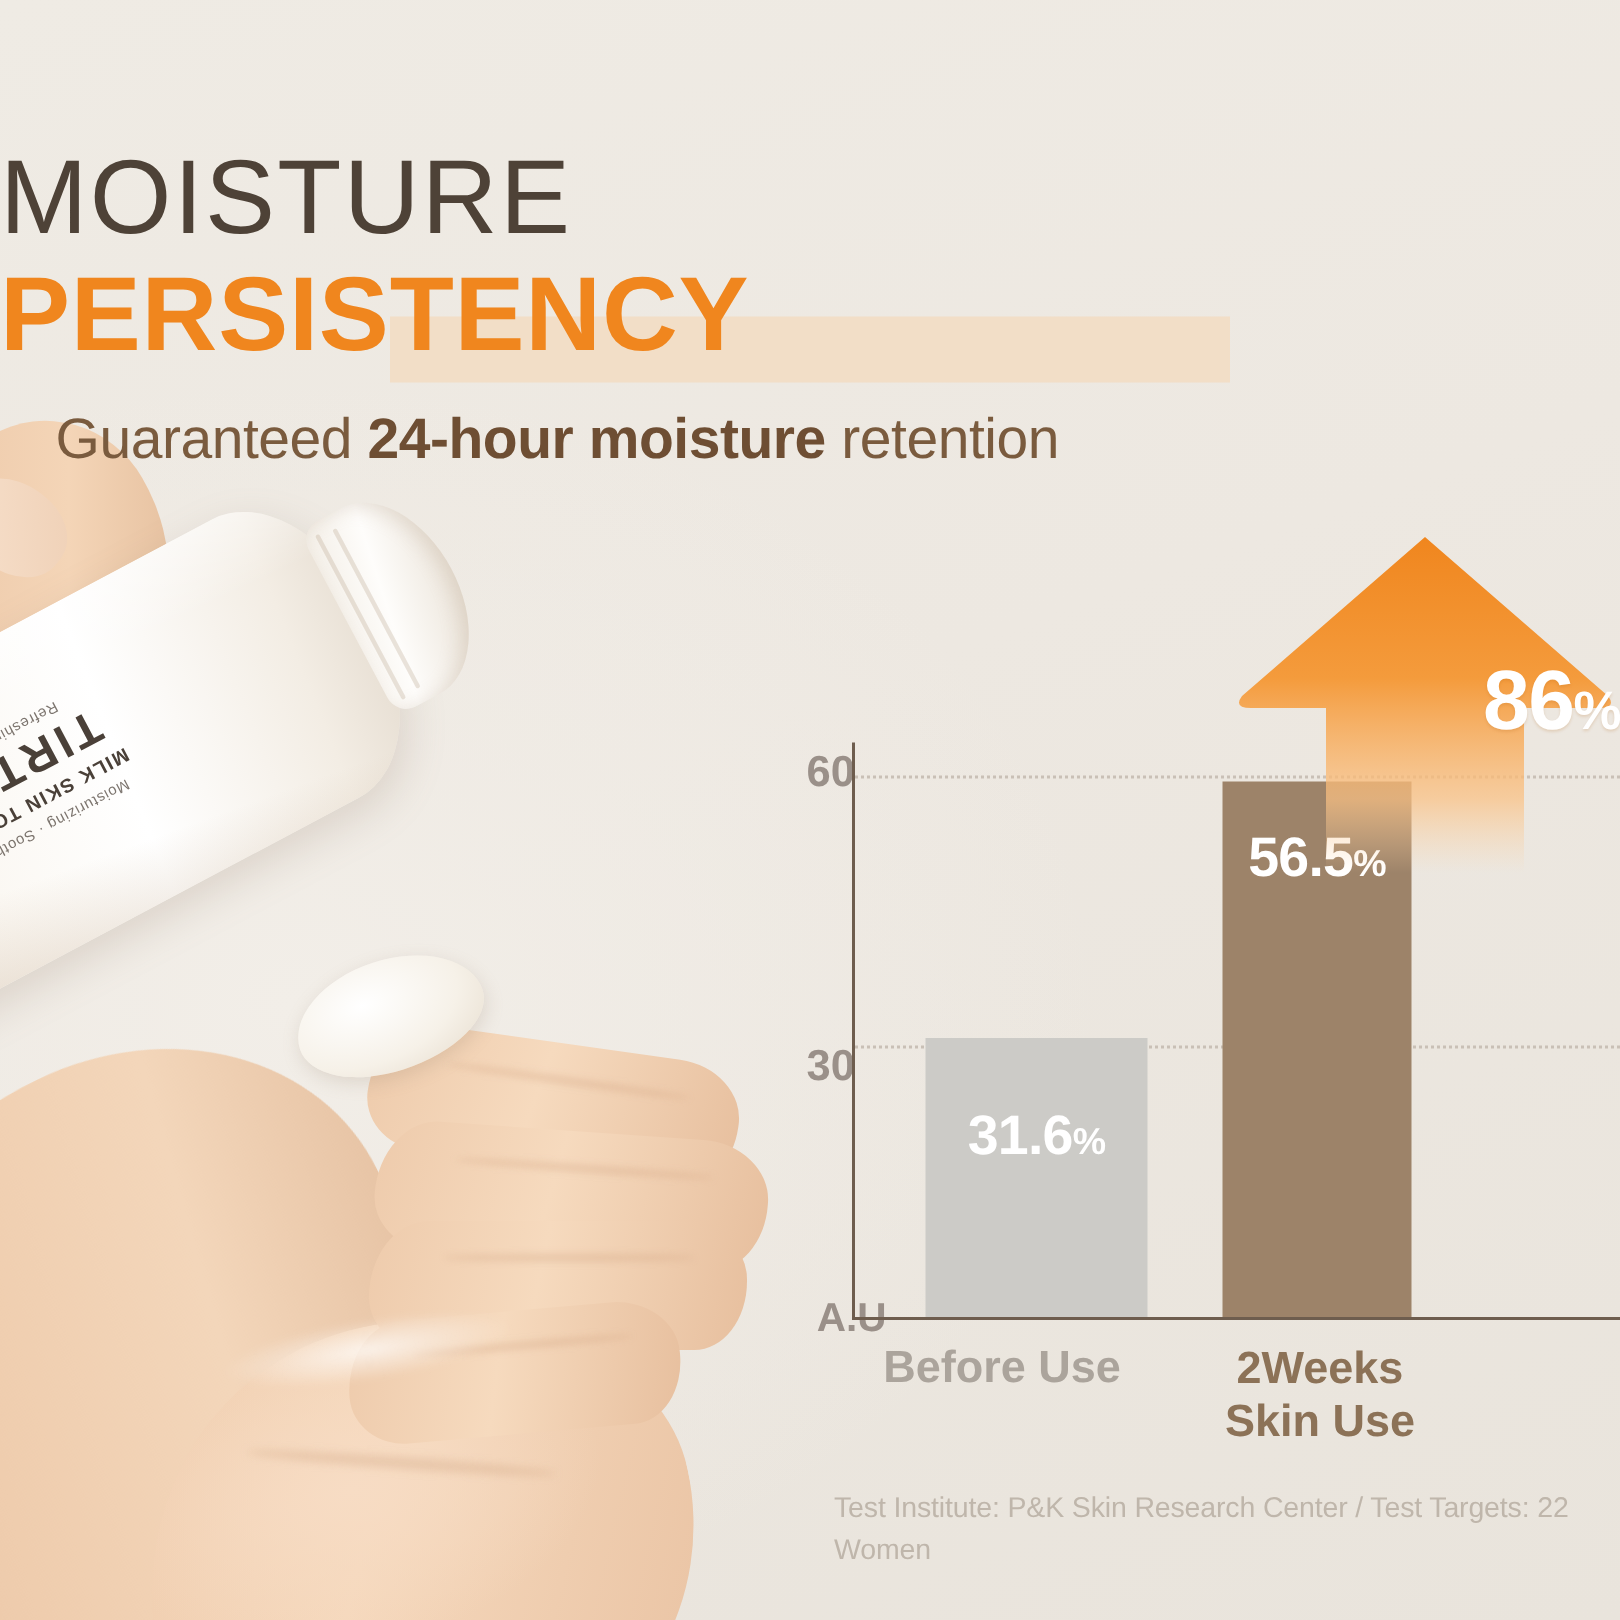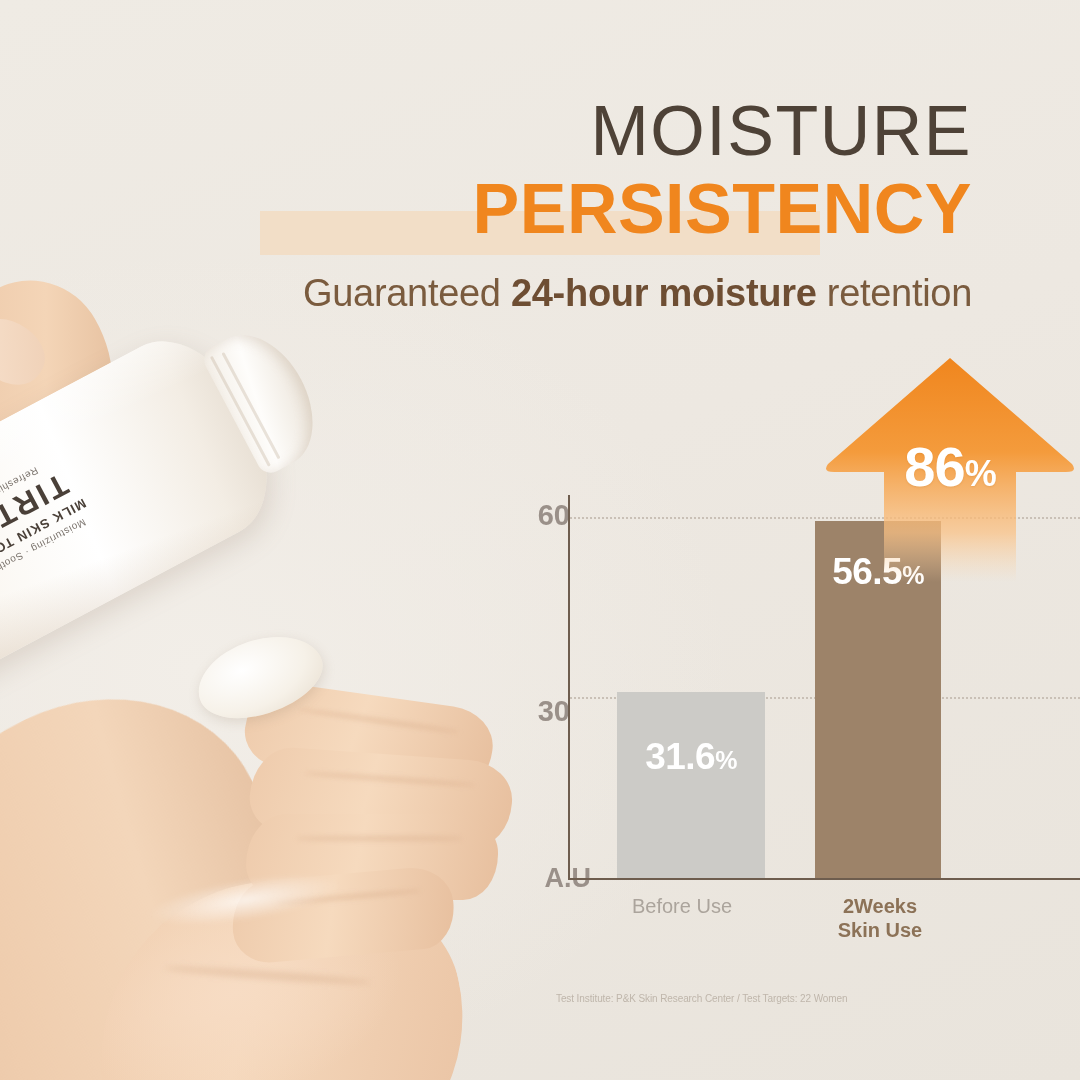--- a/index.html
+++ b/index.html
@@ -122,21 +122,21 @@
     box-shadow:0 4px 12px rgba(160,140,118,.24);
   }
   .sheen {
     position:absolute; left:150px; top:600px;
     width:190px; height:40px; border-radius:50%;
     background:radial-gradient(ellipse at 50% 50%, rgba(255,255,255,.72) 0%, rgba(255,255,255,0) 72%);
     transform:rotate(-9deg); filter:blur(2px);
   }
 
   
-  #title-block { position:absolute; left:0; top:0; width:972px; text-align:right; }
+  #title-block { position:absolute; left:0; top:0; width:972px; text-align:left; }
   #moisture {
     margin-top:96px;
     font-size:70px; font-weight:300; letter-spacing:1.5px;
     color:#4E4237; line-height:1;
   }
   #persistency-wrap { position:relative; margin-top:8px; height:72px; }
   #persist-highlight {
     position:absolute; left:260px; top:37px; width:560px; height:44px;
     background:#F3DCC1; opacity:.82;
   }
@@ -189,42 +189,42 @@
     position:absolute; left:0; width:100%;
     text-align:center; color:#FFFFFF; font-weight:700;
     font-size:37px; letter-spacing:-.5px;
   }
   #bar-before .bar-value { top:44px; }
   #bar-after  .bar-value { top:30px; }
   .bar-value .pct { font-size:25px; font-weight:700; }
 
   .x-label { position:absolute; top:400px; text-align:center; }
   #x-before {
-    left:64px; width:236px; font-size:20px; color:#ABA49C; font-weight:400;
+    left:50px; width:236px; font-size:30px; color:#ABA49C; font-weight:700;
   }
   #x-after {
-    left:262px; width:236px; font-size:20px; color:#8C7257; font-weight:700;
+    left:262px; width:236px; font-size:30px; color:#8C7257; font-weight:700;
     line-height:1.18;
   }
 
   
   #arrow-wrap { position:absolute; left:820px; top:352px; width:260px; height:230px; }
   #arrow-svg  { position:absolute; inset:0; width:100%; height:100%; }
   #arrow-pct {
     position:absolute; left:0; top:82px; width:100%;
-    text-align:center; color:#FFFFFF; font-weight:700;
+    text-align:right; color:#FFFFFF; font-weight:700;
     font-size:56px; letter-spacing:-1px;
     text-shadow:0 1px 2px rgba(180,95,10,.18);
   }
   #arrow-pct .pct { font-size:36px; }
 
   
   #footnote {
     position:absolute; left:556px; top:992px; width:510px;
-    font-size:10px; line-height:1.45; color:#BFB6AB;
+    font-size:19px; line-height:1.45; color:#BFB6AB;
     letter-spacing:-.1px;
   }
 </style>
 </head>
 <body>
 
 <div id="stage">
 
   <div id="photo">
     <div class="forearm"></div>

